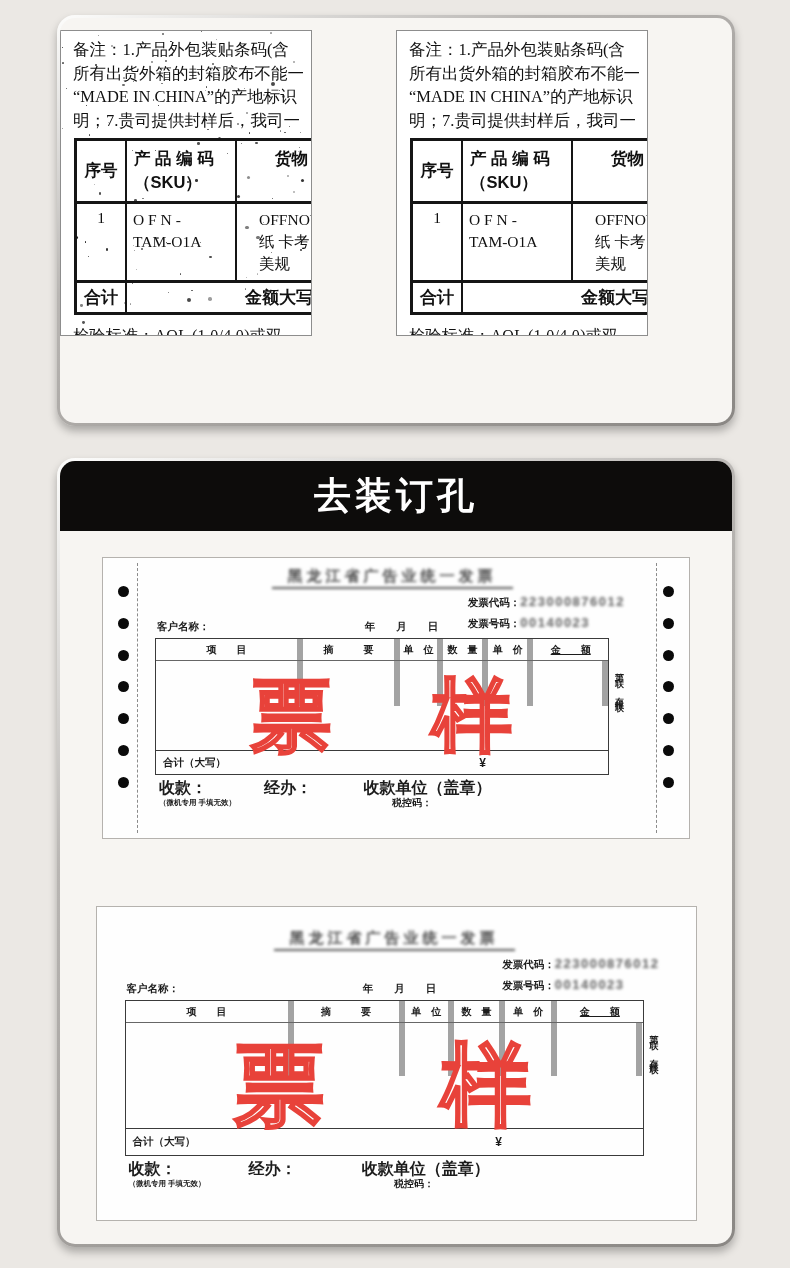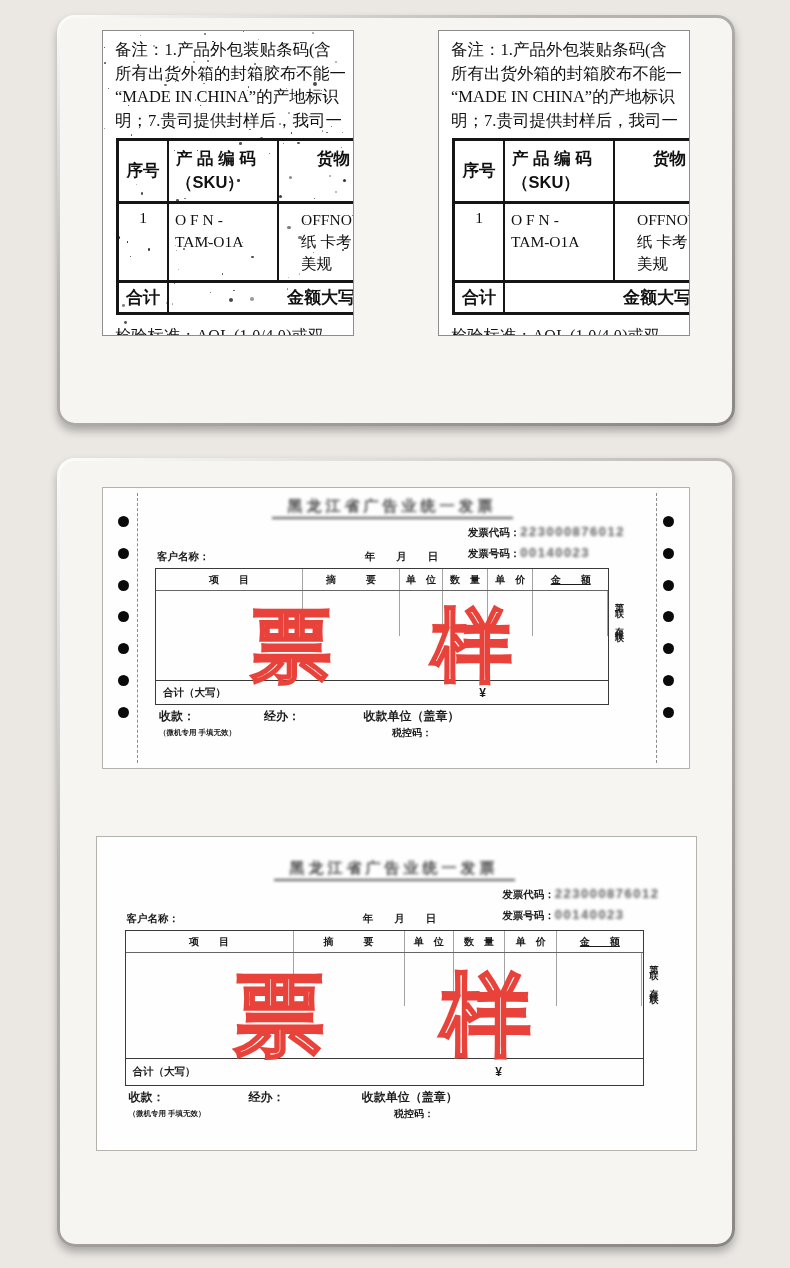--- a/index.html
+++ b/index.html
@@ -23,21 +23,21 @@
     width: 100%; height: 100%; border-radius: 15px;
     background: #f7f5f2; overflow: hidden;
   }
   .card-header {
     height: 70px; background: #0d0c0b;
     display: flex; align-items: center; justify-content: center;
     color: #fff; font-size: 37px; font-weight: bold; letter-spacing: 4px;
     font-family: "Liberation Sans", sans-serif;
   }
   
-  .panels { display: flex; justify-content: center; gap: 84px; margin-top: 12px; }
+  .panels { display: flex; justify-content: flex-start; gap: 84px; margin-top: 12px; }
   .doc {
     position: relative; width: 252px; height: 306px;
     background: #fff; border: 1px solid #8d8d8d;
     overflow: hidden; padding: 7px 0 0 12px;
     color: #111;
   }
   .noise { position: absolute; inset: 0; z-index: 5; pointer-events: none; }
   .remark { font-size: 16.5px; line-height: 23.5px; white-space: nowrap; }
   .dtable { margin: 6px 0 0 1px; width: 290px; border: 3px solid #151515; }
   .drow { display: flex; }
@@ -87,21 +87,21 @@
   .inv-codes { position: absolute; right: 4px; top: 3px; font-size: 10.5px; line-height: 20px; }
   .inv-codes b {
     font-family: "Liberation Sans", sans-serif; font-size: 13px; letter-spacing: 1.5px;
     color: #5f5f5f; filter: blur(1.7px);
   }
   .inv-customer { position: absolute; left: 2px; bottom: 2px; right: 0; font-size: 10.5px; }
   .inv-date { position: absolute; left: 44%; }
   .inv-tablewrap { display: flex; margin-top: 2px; }
   .inv-table { flex: 1; border: 1.5px solid #3a3a3a; }
   .inv-cols { display: grid; grid-template-columns: 32.5% 21.5% 9.5% 10% 10% 16.5%; }
-  .inv-cols > span { border-right: 1px solid #a3a3a3; }
+  .inv-cols > span { border-right: 6px solid #a3a3a3; }
   .inv-cols > span:last-child { border-right: none; text-decoration: underline; }
   .inv-colhead { height: 21px; }
   .inv-colhead > span {
     display: flex; align-items: center; justify-content: center;
     font-size: 10px; white-space: nowrap; overflow: hidden;
   }
   .inv-bodyrow { position: relative; border-top: 1px solid #666; }
   .inv-a .inv-bodyrow { height: 90px; }
   .inv-b .inv-bodyrow { height: 106px; }
   .wm span {
@@ -119,21 +119,21 @@
   }
   .inv-a .inv-totalrow { height: 24px; }
   .inv-b .inv-totalrow { height: 27px; }
   .inv-totalrow > span { padding-left: 7px; }
   .inv-cur { position: absolute; left: 71.5%; font-family: "Liberation Sans", sans-serif; font-weight: bold; font-size: 12px; }
   .inv-stub {
     width: 20px; display: flex; flex-direction: column; align-items: center;
     padding-top: 28px; gap: 15px;
   }
   .inv-stub span { writing-mode: vertical-rl; font-size: 9px; letter-spacing: 3px; font-weight: 600; }
-  .inv-footer  { position: relative; height: 18px; margin-top: 3px; font-size: 12px; }
+  .inv-footer  { position: relative; height: 18px; margin-top: 3px; font-size: 16px; }
   .inv-footer2 { position: relative; height: 16px; font-size: 10px; }
   .f-payee   { position: absolute; left: 4px; }
   .f-handler { position: absolute; left: 23%; }
   .f-unit    { position: absolute; left: 44%; }
   .f-note    { position: absolute; left: 4px; font-size: 7.5px; top: 2px; }
   .f-tax     { position: absolute; left: 50%; }
 </style>
 </head>
 <body>
 
@@ -328,20 +328,21 @@
         </div>
         <div class="dstd">检验标准：AQL (1.0/4.0)或双</div>
       </div>
 
     </div>
   </div>
 </div>
 
 <div class="card card2">
   <div class="card-inner">
+    <div class="card-header">去装订孔</div>
 
     <div class="invoice inv-a">
       <div class="holes holes-left">
         <i></i>
           <i></i>
           <i></i>
           <i></i>
           <i></i>
           <i></i>
           <i></i>

